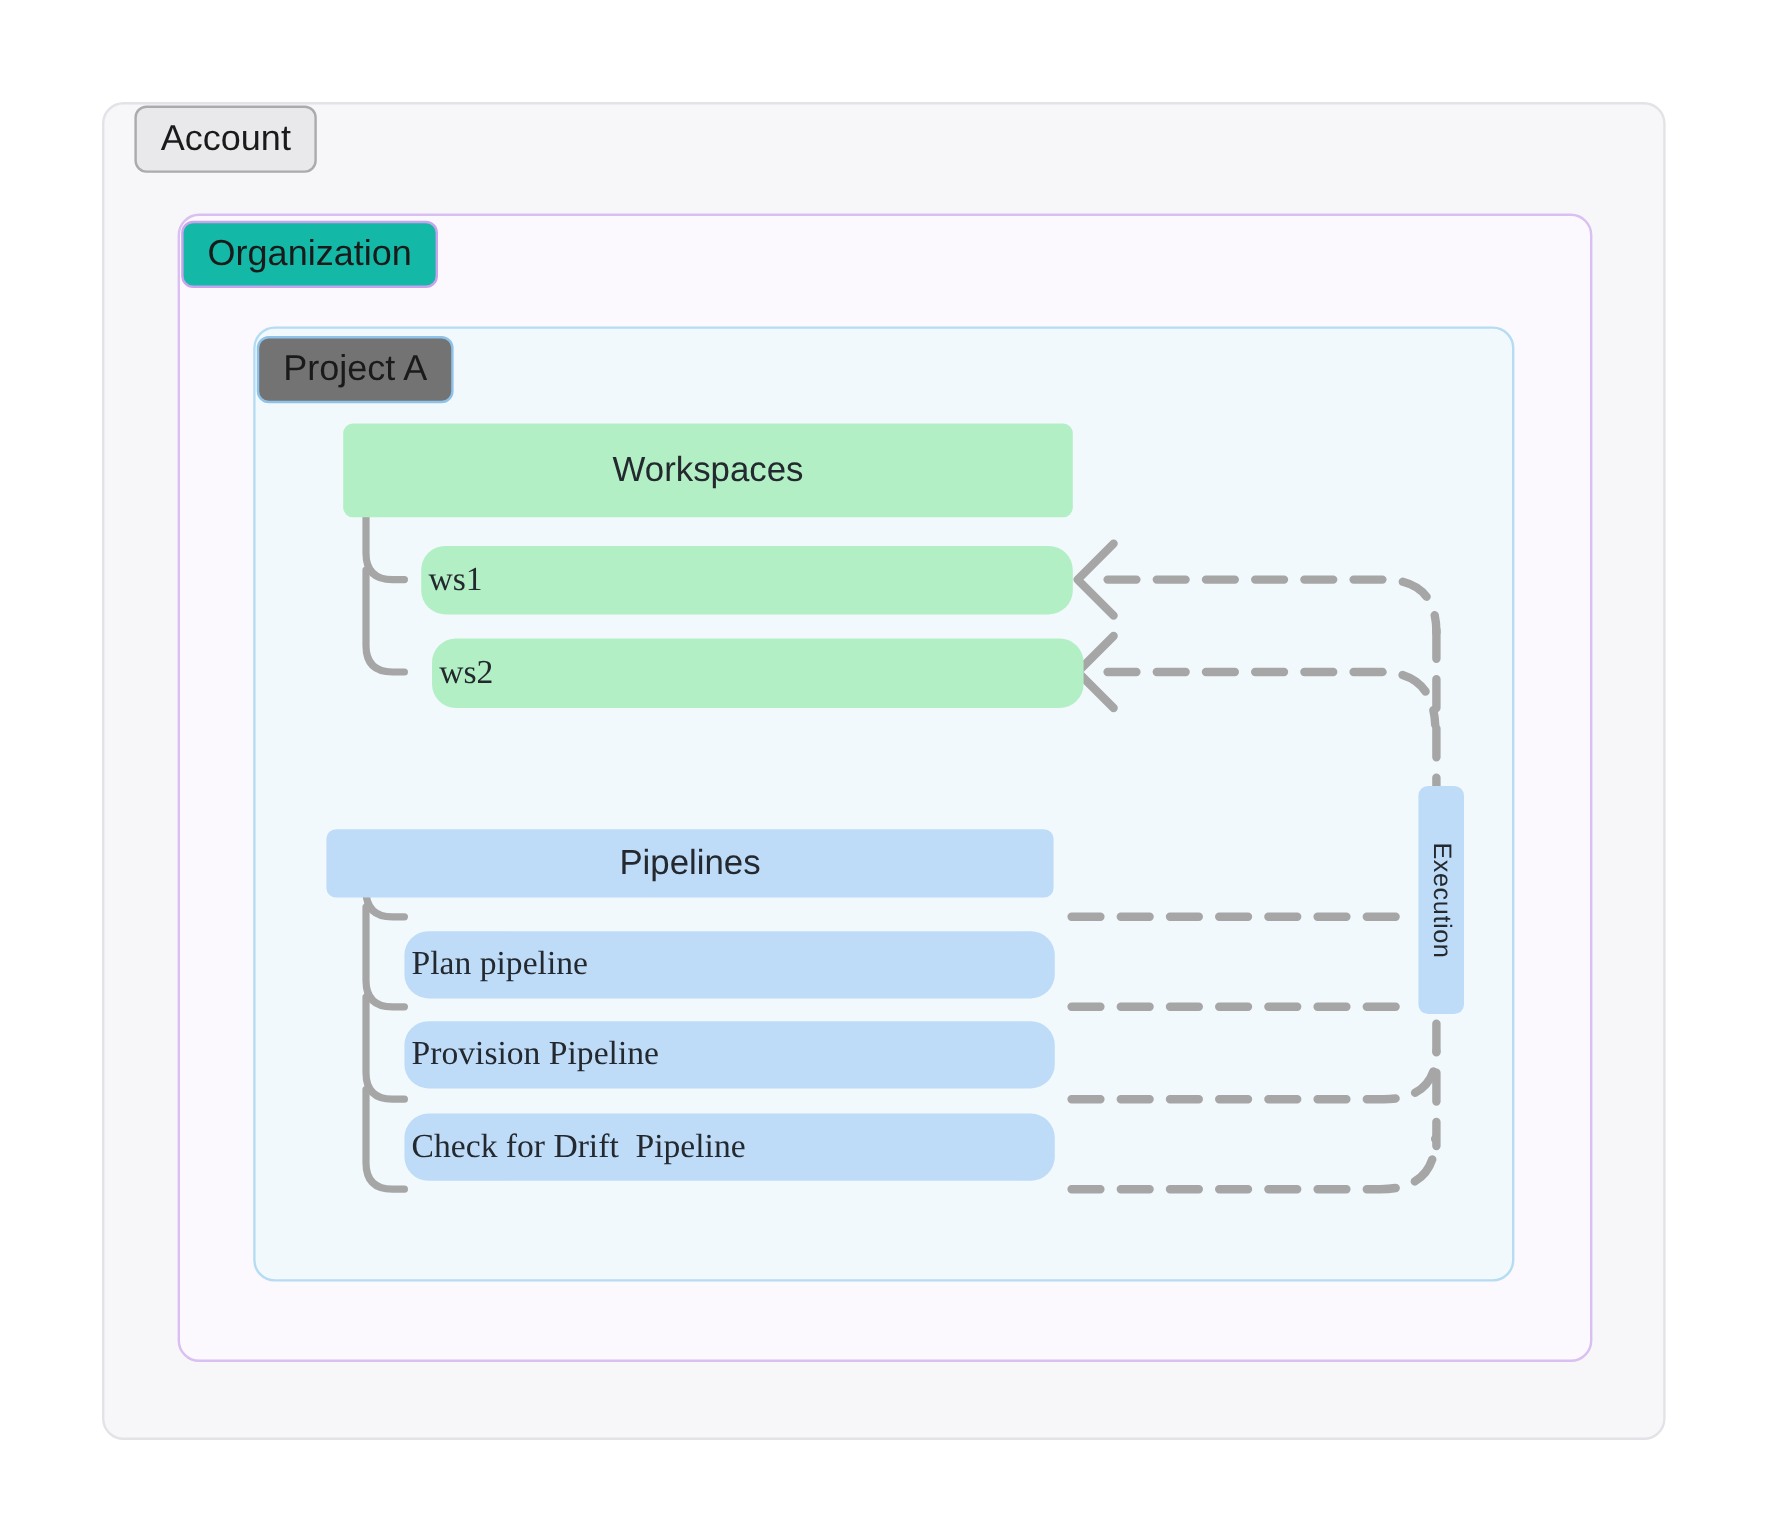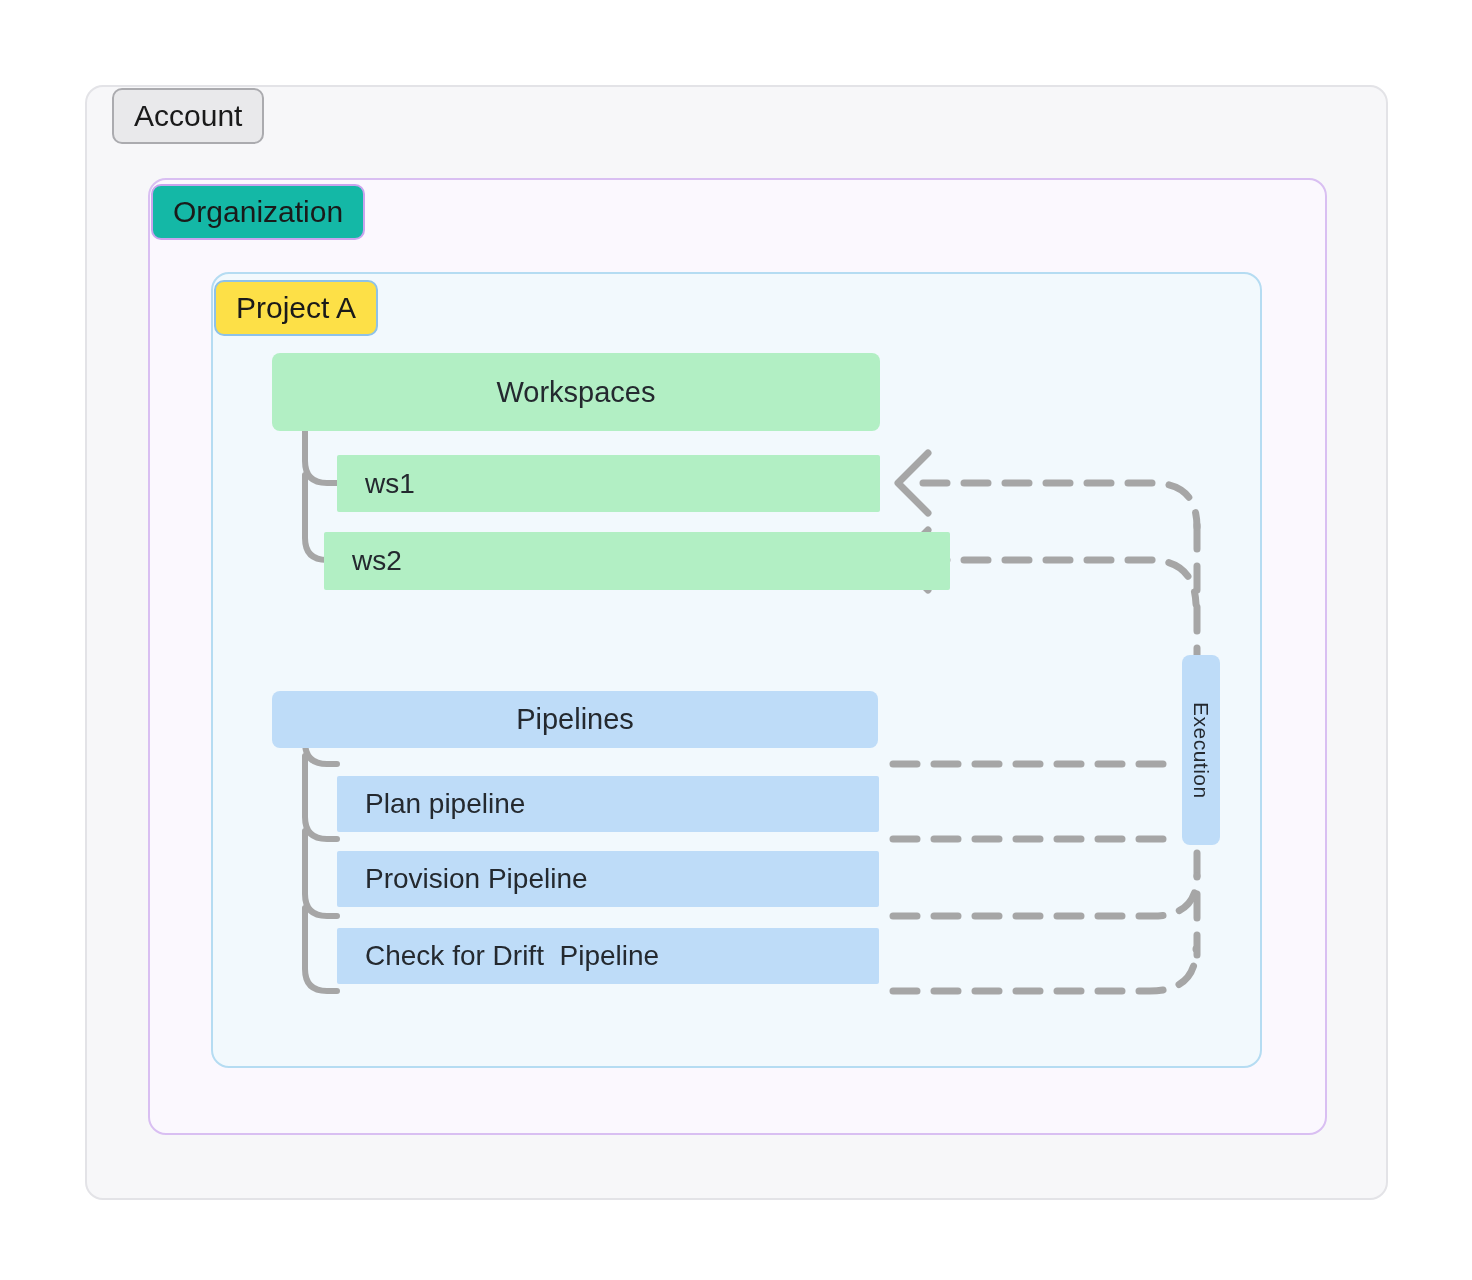--- a/index.html
+++ b/index.html
@@ -7,31 +7,31 @@
   #canvas { position: relative; width: 1472px; height: 1280px; background: #ffffff; overflow: hidden; }
 
   .container { position: absolute; border-radius: 18px; }
   .account-box { left: 85px; top: 85px; width: 1303px; height: 1115px; background: #f7f7f9; border: 2px solid #e3e3e7; }
   .org-box { left: 148px; top: 178px; width: 1179px; height: 957px; background: #fbf8fe; border: 2px solid #d9bff2; }
   .project-box { left: 211px; top: 272px; width: 1051px; height: 796px; background: #f2f9fd; border: 2px solid #b5dcf2; }
 
   .pill { position: absolute; border-radius: 10px; padding: 9px 20px; font-size: 30px; color: #1a1a1a; white-space: pre; }
   .account-pill { left: 88px; top: 88px; background: #e9e9eb; border: 2px solid #ababaf; margin-left: 24px; }
   .org-pill { left: 151px; top: 184px; background: #14b8a6; border: 2px solid #c9a4ee; }
-  .project-pill { left: 214px; top: 280px; background: #fde047; border: 2px solid #8ec2e8; }
+  .project-pill { left: 214px; top: 280px; background: #737373; border: 2px solid #8ec2e8; }
 
   .header-box { position: absolute; border-radius: 8px; display: flex; align-items: center; justify-content: center; font-size: 29px; color: #24292f; white-space: pre; }
-  .item-box { position: absolute; border-radius: 2px; display: flex; align-items: center; font-size: 28px; color: #24292f; padding-left: 28px; white-space: pre; }
+  .item-box { position: absolute; border-radius: 20px; display: flex; align-items: center; font-size: 28px; color: #24292f; padding-left: 6px; white-space: pre; font-family: Liberation Serif, serif; }
 
-  .green { background: #b2efc4; }
+  .green { background: #b2efc4; margin-left: 14px; }
   .blue { background: #bedcf8; margin-top: 40px; }
 
   .workspaces-header { left: 272px; top: 353px; width: 608px; height: 78px; }
   .ws1 { left: 337px; top: 455px; width: 543px; height: 57px; }
-  .ws2 { left: 324px; top: 532px; width: 626px; height: 58px; }
+  .ws2 { left: 346px; top: 532px; width: 543px; height: 58px; }
 
   .pipelines-header { left: 272px; top: 651px; width: 606px; height: 57px; }
   .pl1 { left: 337px; top: 736px; width: 542px; height: 56px; }
   .pl2 { left: 337px; top: 811px; width: 542px; height: 56px; }
   .pl3 { left: 337px; top: 888px; width: 542px; height: 56px; }
   .pl4 { left: 337px; top: 963px; width: 542px; height: 56px; }
 
   .execution-box { position: absolute; left: 1182px; top: 655px; width: 38px; height: 190px; background: #bedcf8; border-radius: 8px; display: flex; align-items: center; justify-content: center; }
   .execution-text { writing-mode: vertical-rl; font-size: 21px; color: #24292f; letter-spacing: 0.5px; }
 

